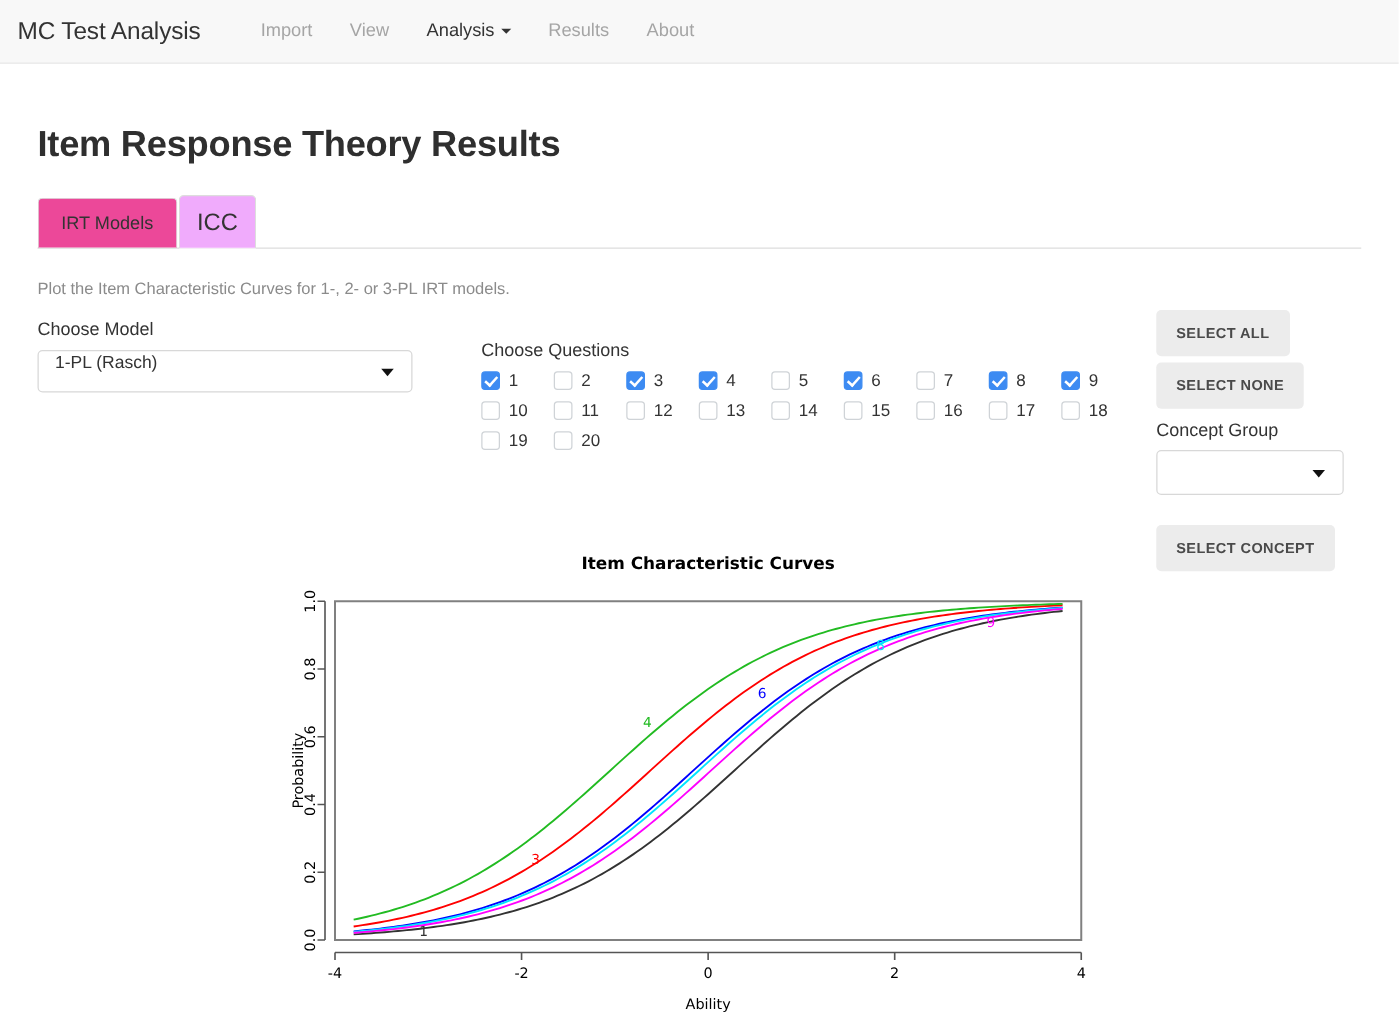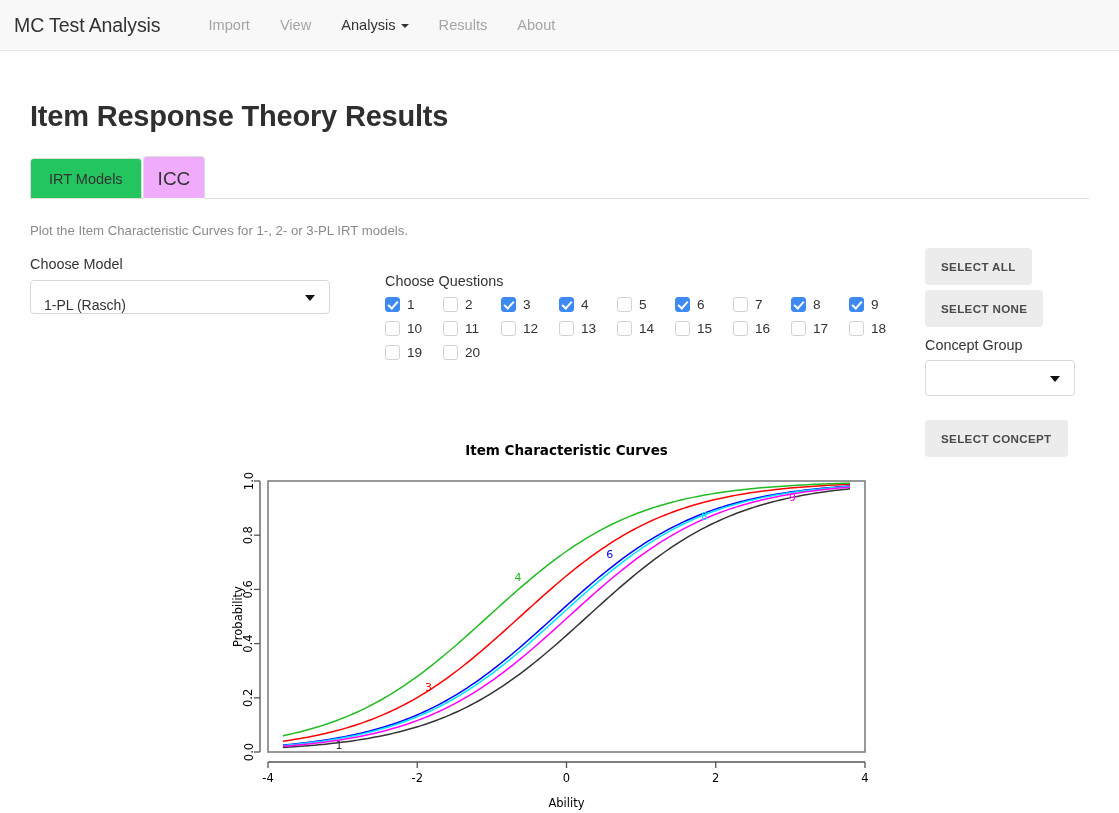--- a/index.html
+++ b/index.html
@@ -65,21 +65,21 @@
     position:relative;
     margin-top:22px;
     height:44px;
     border-bottom:1px solid #ddd;
     display:flex;
     align-items:flex-end;
   }
   .tab {
     font-size:14.5px;
     color:#333;
-    background:#22c55e;
+    background:#ec4899;
     border:1px solid #ddd;
     border-bottom:none;
     border-radius:4px 4px 0 0;
     padding:0 18px;
     height:40px;
     line-height:40px;
     margin-right:1px;
     cursor:pointer;
     position:relative;
     white-space:nowrap;
@@ -108,21 +108,21 @@
     color:#333;
     margin-bottom:8px;
   }
   .col-model { position:absolute; left:0; top:0; width:302px; }
   .select-box {
     width:300px; height:34px;
     border:1px solid #d8d8d8;
     border-radius:4px;
     background:#fff;
     display:flex;
-    align-items:flex-end;
+    align-items:flex-start;
     padding:0 10px 0 13px;
     font-size:14px;
     color:#333;
     cursor:pointer;
     position:relative;
   }
   .select-box .sel-caret {
     position:absolute; right:14px; top:50%;
     width:0;height:0;margin-top:-2px;
     border-top:6px solid #111;

